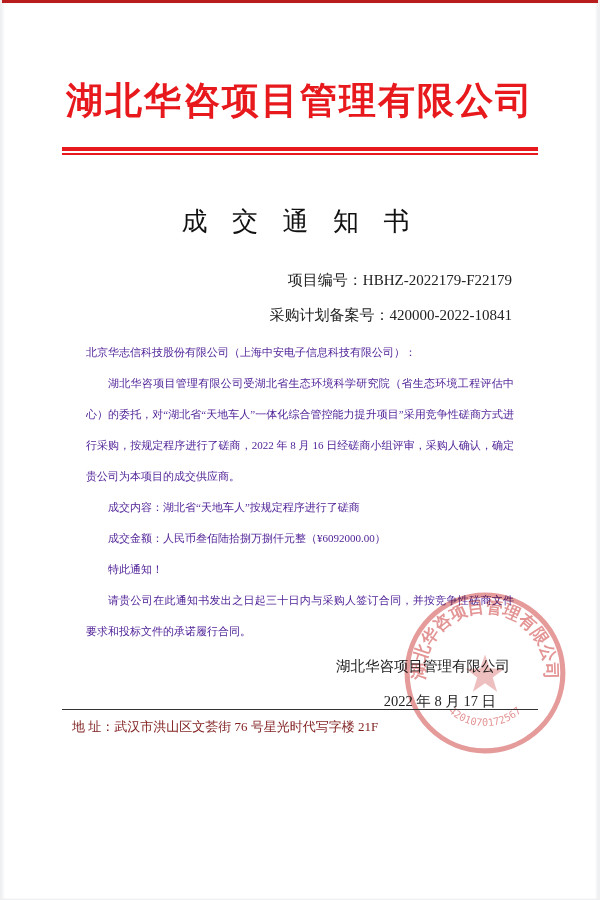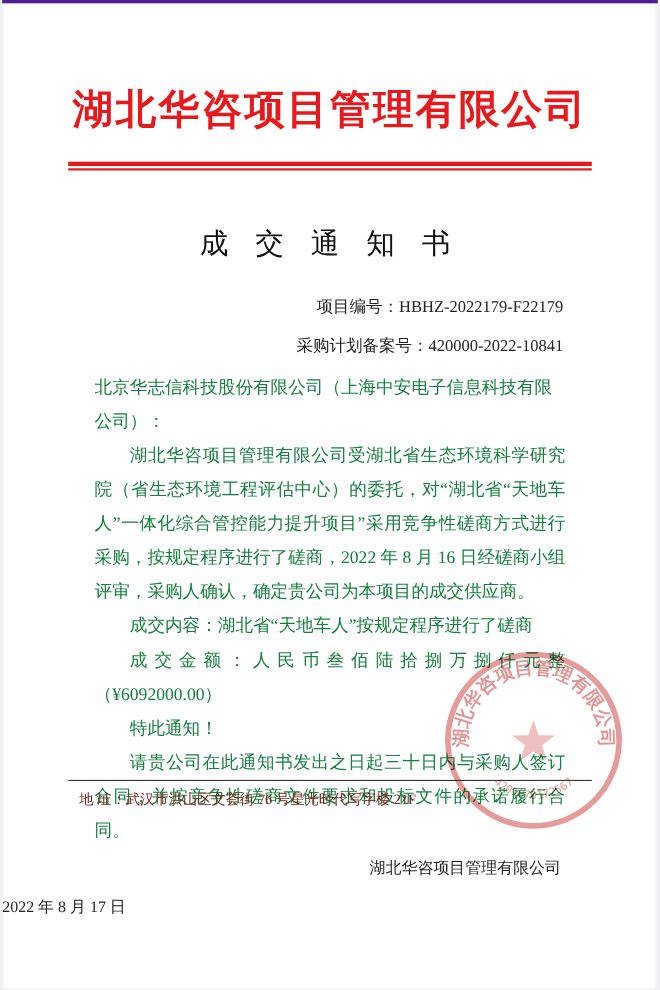--- a/index.html
+++ b/index.html
@@ -7,21 +7,21 @@
     width:600px;height:900px;
     background:#eef0f2;
     font-family:"Liberation Serif","DejaVu Serif",serif;
     overflow:hidden;
   }
   .page{
     position:relative;
     width:596px;height:896px;
     margin:0 auto;
     background:#ffffff;
-    border-top:3px solid #4c1d95;
+    border-top:3px solid #b91c1c;
     box-shadow:inset -2px 0 2px rgba(0,0,0,0.05), inset 2px 0 2px rgba(0,0,0,0.04);
     color:#222;
   }
   
   .letterhead{
     padding-top:72px;
     text-align:center;
     color:#e8191c;
     font-size:37px;
     font-weight:bold;
@@ -39,27 +39,27 @@
     font-size:26px;
     font-weight:normal;
     letter-spacing:9px;
     color:#111;
     line-height:38px;
   }
   
   .meta{margin-top:22px;text-align:right;padding-right:86px;font-size:15px;}
   .meta-line{line-height:35px;white-space:nowrap;}
   
-  .body-text{margin:4px 84px 0 84px;font-size:16px;line-height:31px;color:#15803d;}
+  .body-text{margin:4px 84px 0 84px;font-size:11px;line-height:31px;color:#4c1d95;}
   .para{margin:0;text-indent:2em;text-align:justify;}
   .no-indent{margin:0;text-indent:0;}
   .spaced{margin-top:0;}
   
   .sig-company{margin-top:4px;text-align:right;padding-right:88px;font-size:14.5px;line-height:31px;}
-  .sig-date{margin-top:4px;padding-right:102px;font-size:14.5px;line-height:31px;}
+  .sig-date{margin-top:4px;text-align:right;padding-right:102px;font-size:14.5px;line-height:31px;}
   
   .stamp{
     position:absolute;
     left:399px;top:586px;
     width:168px;height:168px;
     opacity:0.8;
     mix-blend-mode:multiply;
     pointer-events:none;
   }
   

